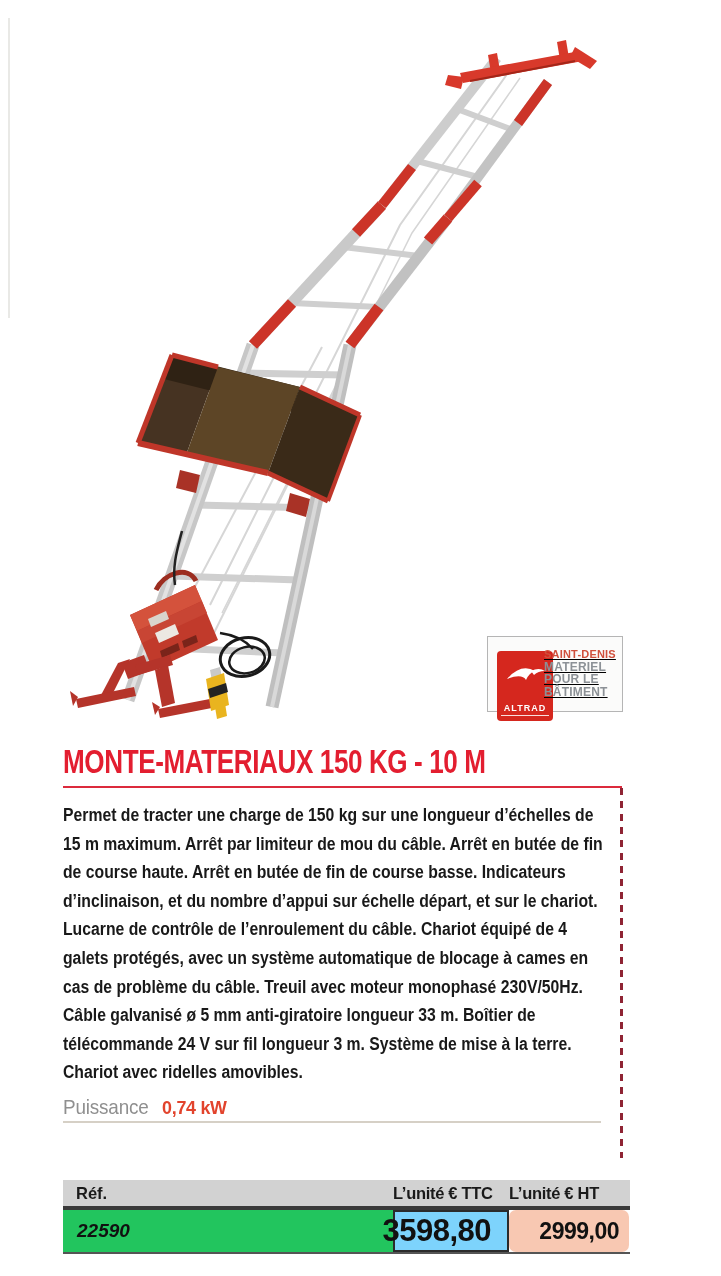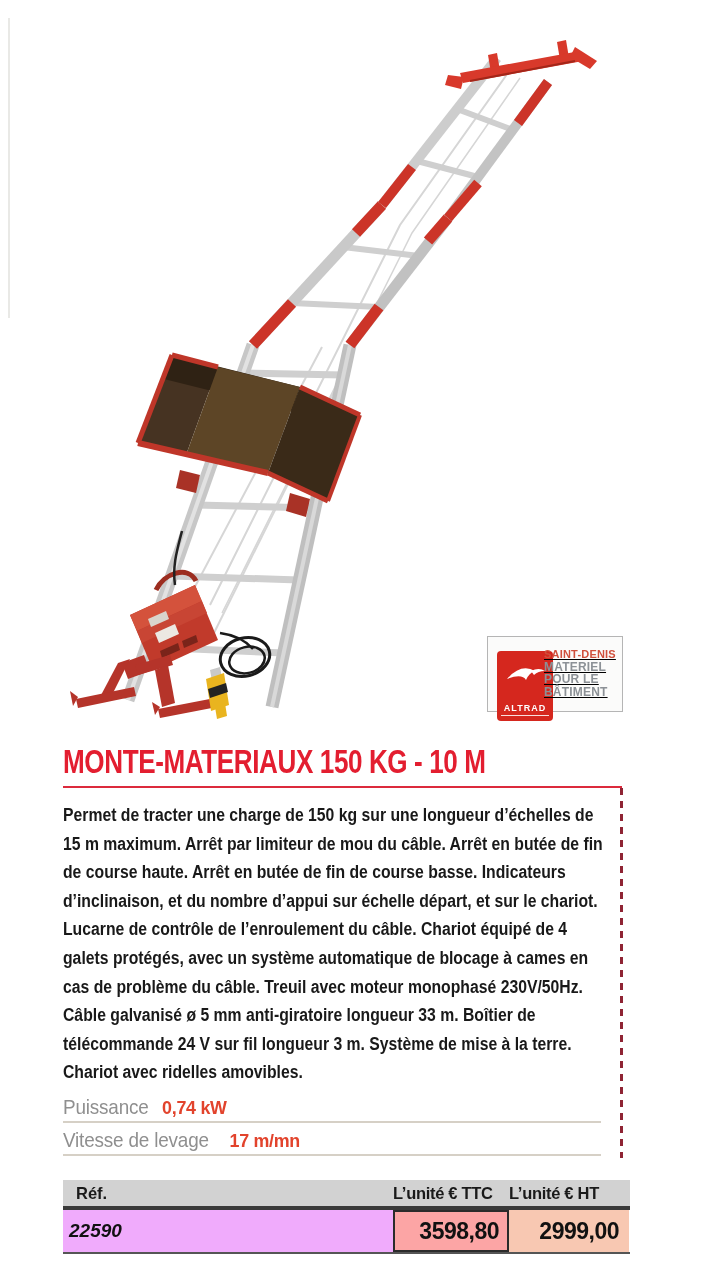--- a/index.html
+++ b/index.html
@@ -76,28 +76,28 @@
   .pt-header {
     display:grid; grid-template-columns:330px 116px 120px;
     background:#d2d2d2; height:30px; align-items:center;
     font-size:16.5px; font-weight:bold; color:#1a1a1a;
     border-bottom:4px solid #3a3a3a;
   }
   .pt-header .h-ref { padding-left:13px; }
   .pt-header .h-ttc, .pt-header .h-ht { padding-right:8px; letter-spacing:-0.3px; }
   .pt-row { display:grid; grid-template-columns:330px 116px 120px; height:42px; }
   .cell { display:flex; align-items:center; }
-  .cell-ref { background:#f0abfc; padding-left:6px; font-size:19px; font-weight:bold; font-style:italic; color:#111; }
+  .cell-ref { background:#22c55e; padding-left:14px; font-size:19px; font-weight:bold; font-style:italic; color:#111; }
   .cell-ttc {
-    background:#fca5a5; border:2px solid #2b2b2b; justify-content:flex-end;
-    padding-right:8px; font-size:23px; font-weight:bold; color:#111; letter-spacing:-0.5px;
+    background:#7dd3fc; border:2px solid #2b2b2b; justify-content:flex-end;
+    padding-right:16px; font-size:31px; font-weight:bold; color:#111; letter-spacing:-0.5px;
   }
   .cell-ht {
     background:#f8c8b2; justify-content:flex-end;
-    padding-right:10px; font-size:23px; font-weight:bold; color:#111; letter-spacing:-0.5px;
+    padding-right:10px; font-size:23px; font-weight:bold; color:#111; letter-spacing:-0.5px;border-radius:7px;
   }
 </style>
 </head>
 <body>
 
 <div class="page">
 
   <div class="scan-edge"></div>
 
   <div class="photo">
@@ -233,24 +233,20 @@
   <div class="title-rule"></div>
   <div class="dashed-rule"></div>
 
   <p class="description">Permet de tracter une charge de 150 kg sur une longueur d’échelles de 15 m maximum. Arrêt par limiteur de mou du câble. Arrêt en butée de fin de course haute. Arrêt en butée de fin de course basse. Indicateurs d’inclinaison, et du nombre d’appui sur échelle départ, et sur le chariot. Lucarne de contrôle de l’enroulement du câble. Chariot équipé de 4 galets protégés, avec un système automatique de blocage à cames en cas de problème du câble. Treuil avec moteur monophasé 230V/50Hz. Câble galvanisé ø 5 mm anti-giratoire longueur 33 m. Boîtier de télécommande 24 V sur fil longueur 3 m. Système de mise à la terre. Chariot avec ridelles amovibles.</p>
 
   <div class="specs">
     <div class="spec-row">
       <span class="spec-label">Puissance</span>
       <span class="spec-value">0,74 kW</span>
     </div>
-    <div class="spec-row">
-      <span class="spec-label">Vitesse de levage</span>
-      <span class="spec-value">17 m/mn</span>
-    </div>
   </div>
 
   <div class="price-table">
     <div class="pt-header">
       <span class="h-ref">Réf.</span>
       <span class="h-ttc">L’unité € TTC</span>
       <span class="h-ht">L’unité € HT</span>
     </div>
     <div class="pt-row">
       <span class="cell cell-ref">22590</span>

